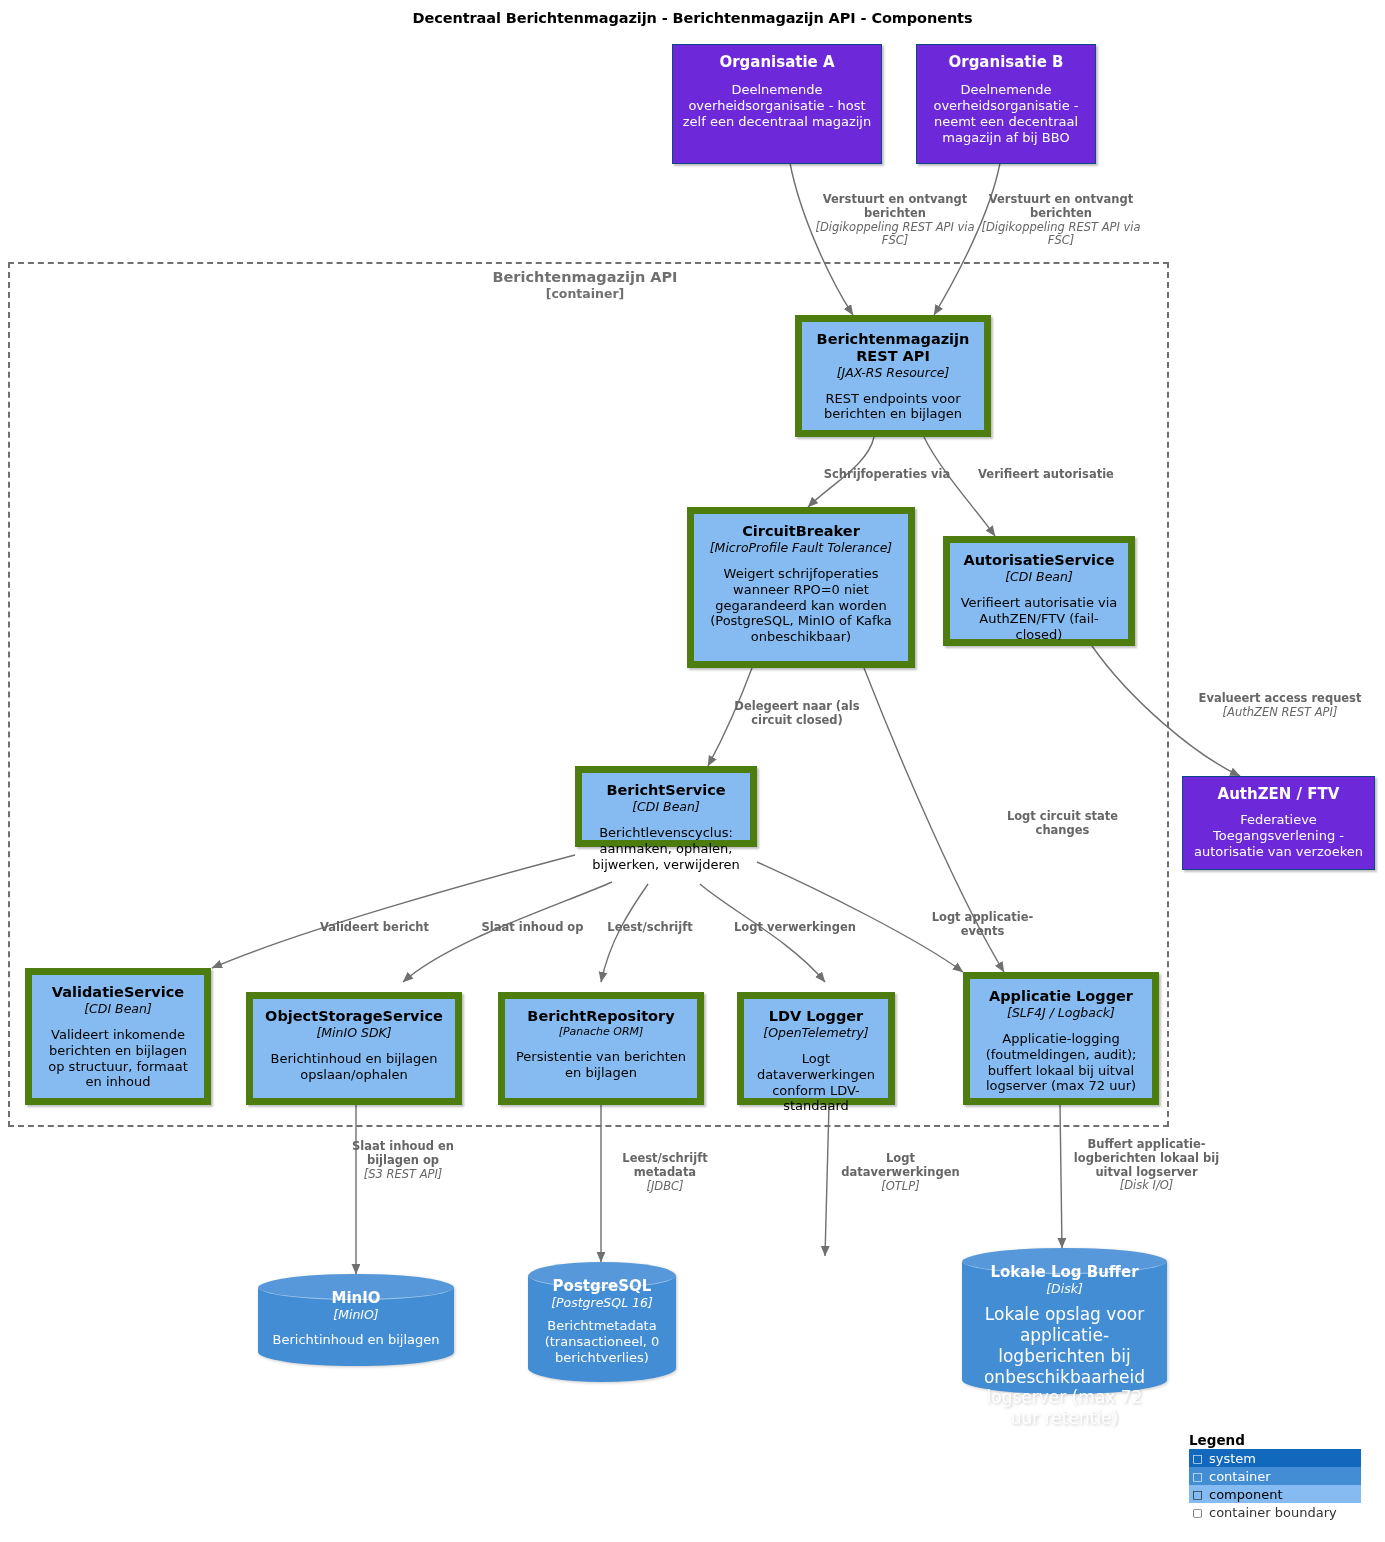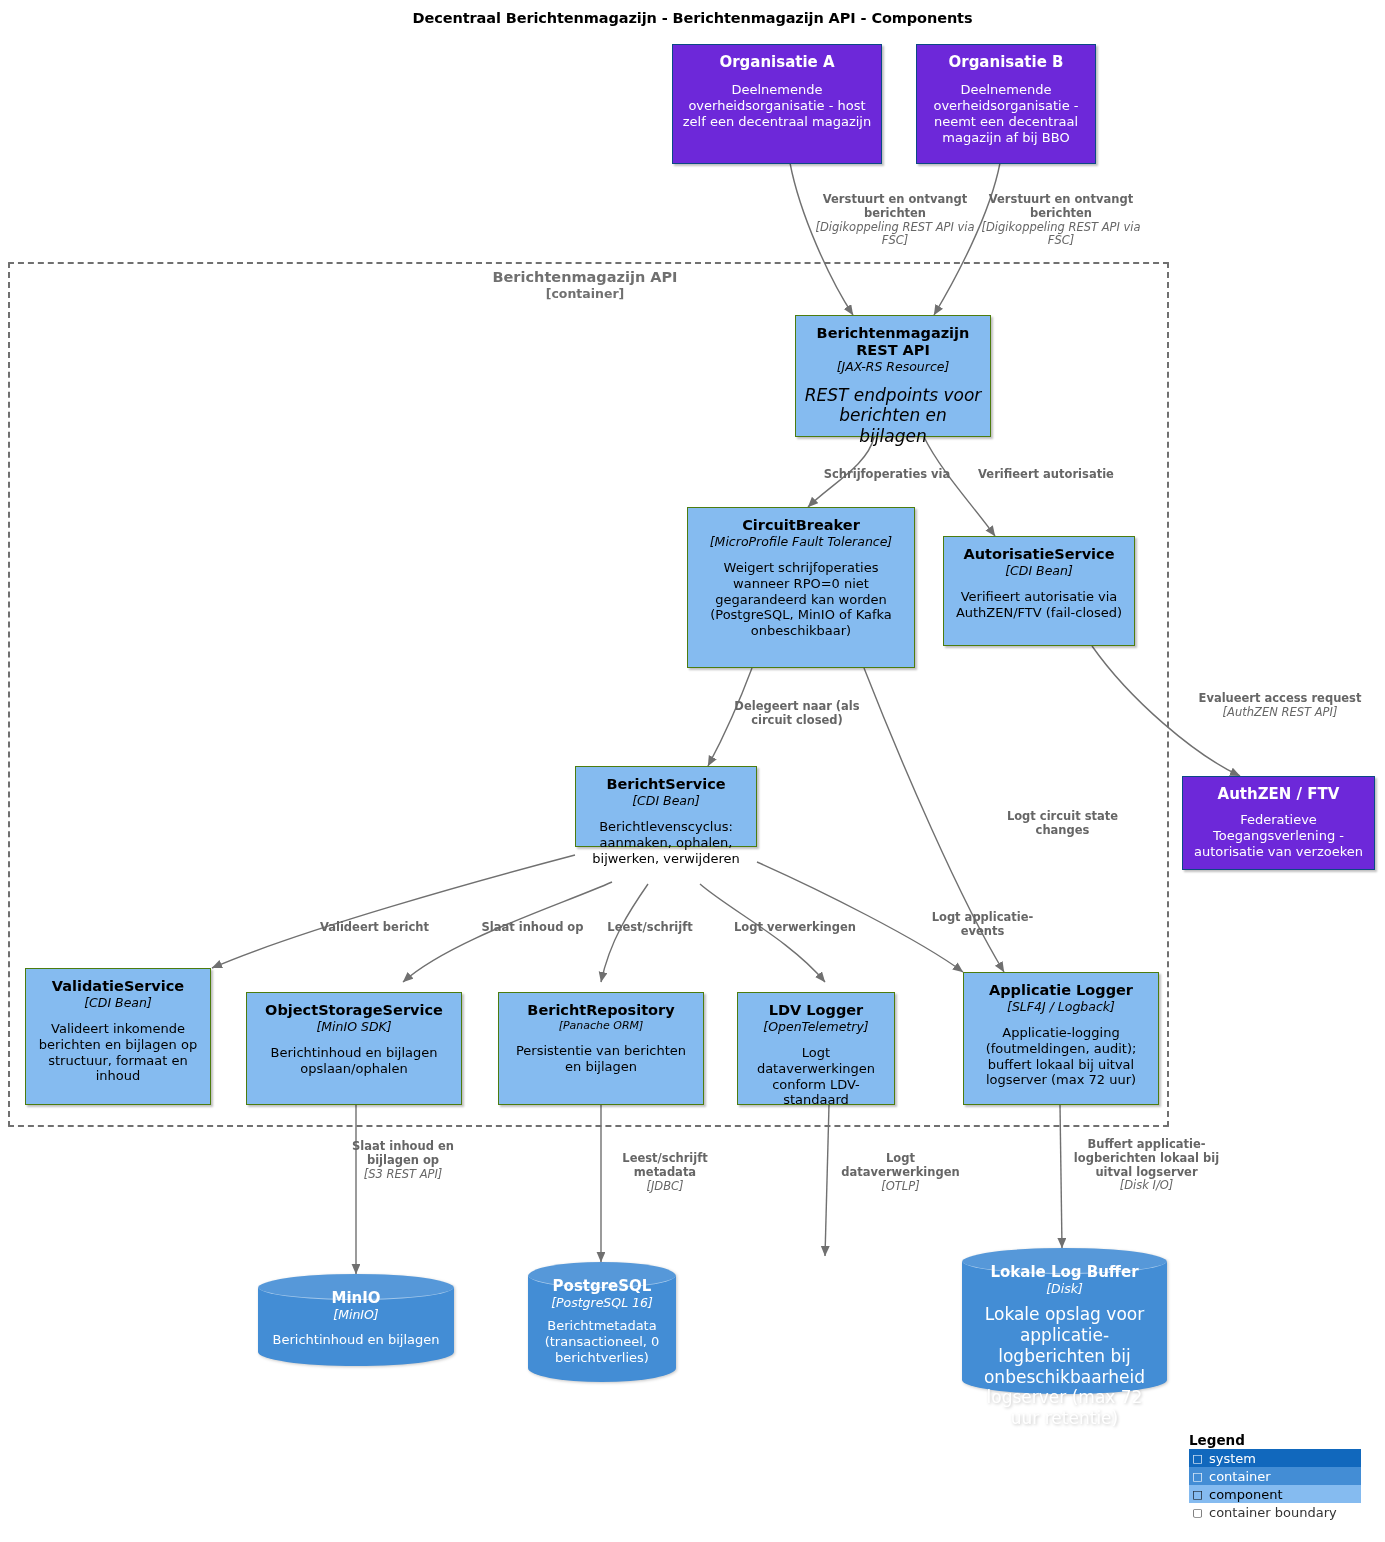--- a/index.html
+++ b/index.html
@@ -83,21 +83,21 @@
     margin-top: 11px;
   }
   
   .c-system {
     background: #6d28d9;
     border: 1px solid #0b4884;
     color: #ffffff;
   }
   .c-component {
     background: #85bbf0;
-    border: 1px solid #4d7c0f;
+    border: 7px solid #4d7c0f;
     color: #000000;
   }
   
   .db {
     position: absolute;
     box-sizing: border-box;
     filter: drop-shadow(1.5px 1.5px 1.5px rgba(0,0,0,0.22));
   }
   .db .body {
     position: absolute;
@@ -238,21 +238,21 @@
   </div>
 
   <div class="node c-system" style="left:916px; top:44px; width:180px; height:120px; font-size:13px;">
     <div class="title" style="font-size:15px;">Organisatie B</div>
     <div class="desc" style="font-size:13px;">Deelnemende overheidsorganisatie - neemt een decentraal magazijn af bij BBO</div>
   </div>
 
   <div class="node c-component" style="left:795px; top:315px; width:196px; height:122px; font-size:13px;">
     <div class="title" style="font-size:14.5px;">Berichtenmagazijn REST API</div>
     <div class="tech" style="font-size:12.5px;">[JAX-RS Resource]</div>
-    <div class="desc" style="font-size:17px;font-style:italic;">REST endpoints voor berichten en bijlagen</div>
+    <div class="desc" style="font-size:13px;">REST endpoints voor berichten en bijlagen</div>
   </div>
 
   <div class="node c-component" style="left:687px; top:507px; width:228px; height:161px; font-size:13px;">
     <div class="title" style="font-size:14.5px;">CircuitBreaker</div>
     <div class="tech" style="font-size:12.5px;">[MicroProfile Fault Tolerance]</div>
     <div class="desc" style="font-size:13px;">Weigert schrijfoperaties wanneer RPO=0 niet gegarandeerd kan worden (PostgreSQL, MinIO of Kafka onbeschikbaar)</div>
   </div>
 
   <div class="node c-component" style="left:943px; top:536px; width:192px; height:110px; font-size:13px;">
     <div class="title" style="font-size:14.5px;">AutorisatieService</div>

